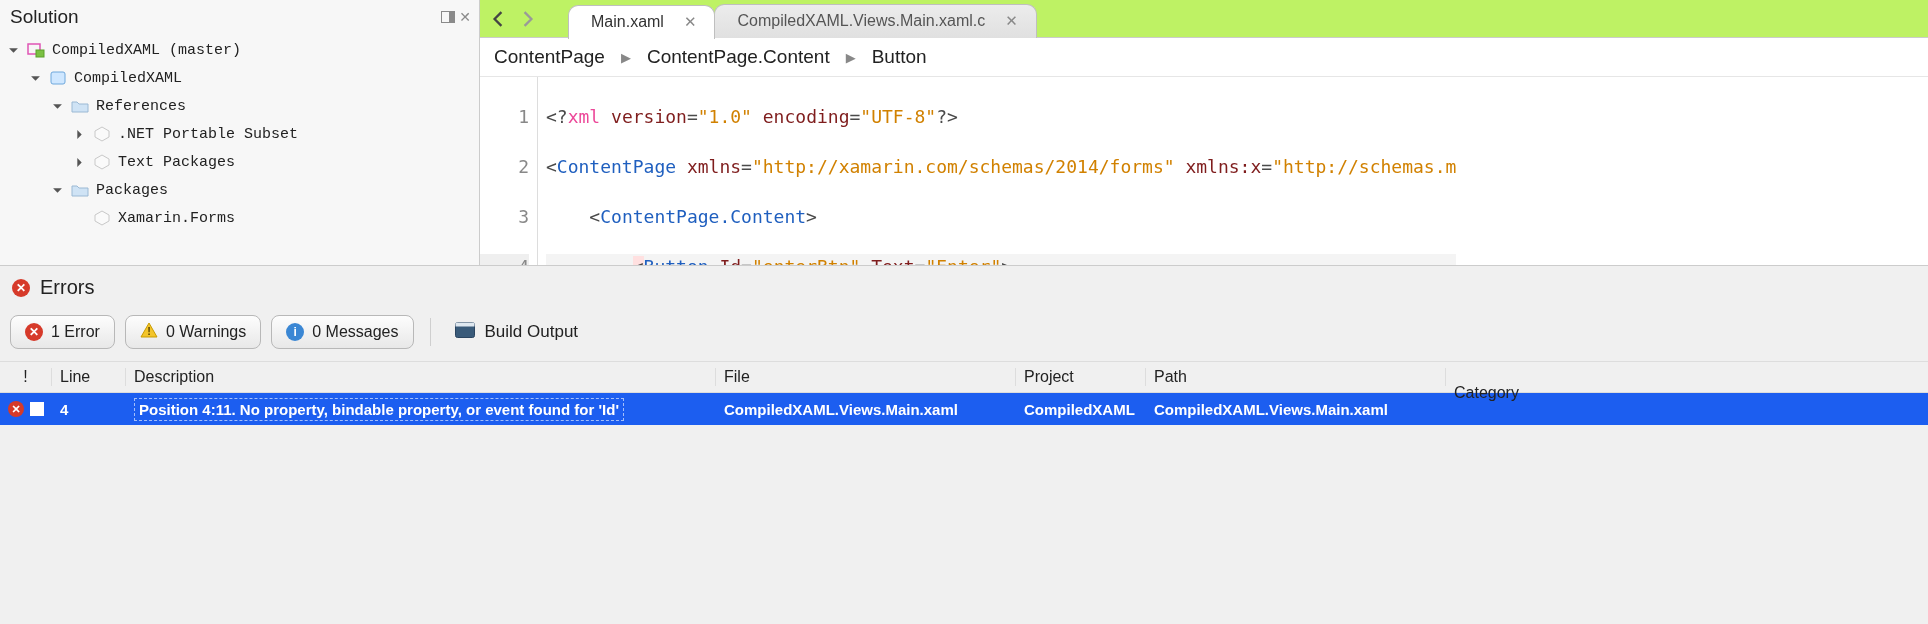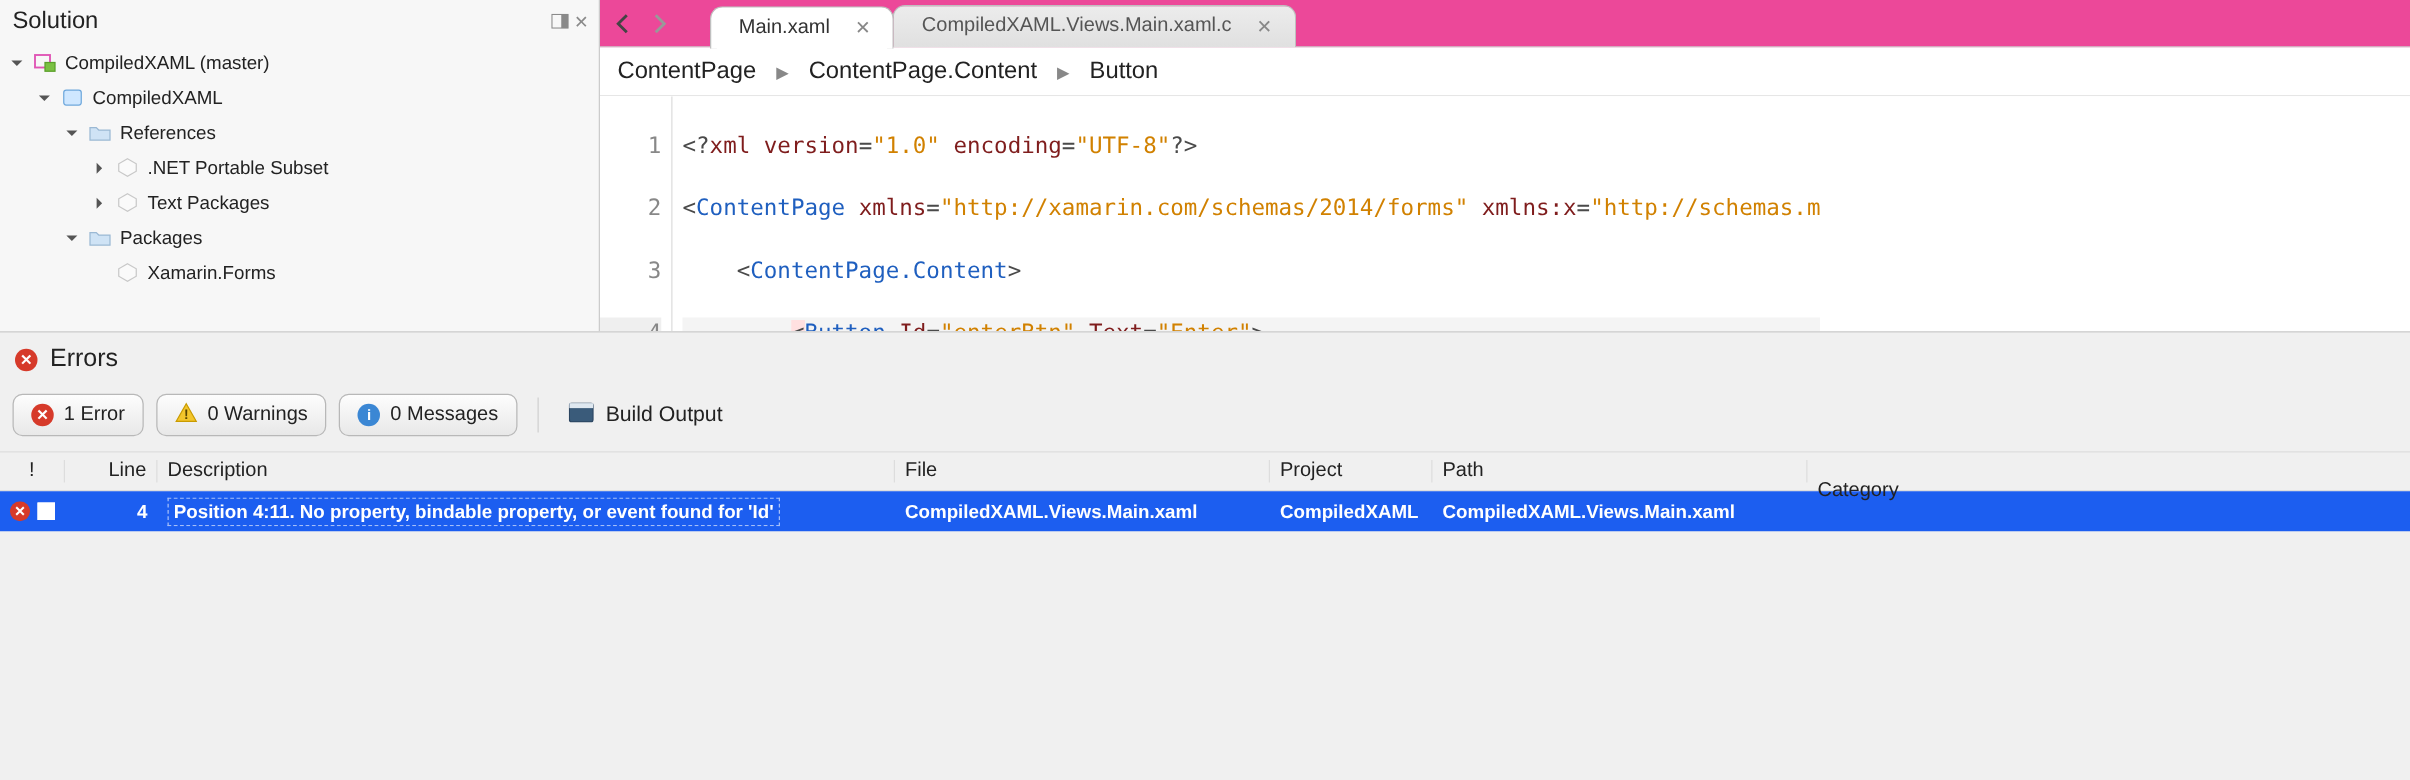--- a/index.html
+++ b/index.html
@@ -4,67 +4,67 @@
 <style>
   * { box-sizing: border-box; margin: 0; padding: 0; }
   html, body { width: 1928px; height: 624px; font-family: "Helvetica Neue", Arial, sans-serif; font-size: 15px; color: #222; background: #f0f0f0; overflow: hidden; }
   .root { display: flex; flex-direction: column; height: 100%; }
   .top { display: flex; height: 265px; }
   .solution { width: 480px; background: #f7f7f7; border-right: 1px solid #ccc; display: flex; flex-direction: column; }
   .solution-header { display: flex; align-items: center; justify-content: space-between; padding: 6px 8px 8px 10px; font-size: 19px; font-weight: 500; }
   .solution-header .right-controls { display: flex; gap: 4px; align-items: center; }
   .dock-icon, .close-x { color: #8a8a8a; cursor: pointer; font-size: 14px; }
   .dock-icon svg { display: block; }
-  .tree { padding: 0 6px 6px 6px; }
+  .tree { padding: 0 6px 6px 6px; font-family: Liberation Mono, monospace; }
   .tree-row { display: flex; align-items: center; height: 28px; gap: 6px; cursor: pointer; }
   .lvl0 { padding-left: 0; }
   .lvl1 { padding-left: 22px; }
   .lvl2 { padding-left: 44px; }
   .lvl3 { padding-left: 66px; }
   .tw { width: 14px; height: 14px; display: flex; align-items: center; justify-content: center; flex: none; }
   .tw svg { display: block; }
   .icon { width: 20px; height: 18px; display: flex; align-items: center; justify-content: center; flex: none; }
   .tree-label { white-space: nowrap; }
   .editor { flex: 1; display: flex; flex-direction: column; background: #fff; overflow: hidden; }
-  .editor-toolbar { display: flex; align-items: center; height: 38px; background: #ec4899; border-bottom: 1px solid #ccc; padding-left: 8px; gap: 10px; }
+  .editor-toolbar { display: flex; align-items: center; height: 38px; background: #bef264; border-bottom: 1px solid #ccc; padding-left: 8px; gap: 10px; }
   .nav-arrow { color: #444; cursor: pointer; width: 20px; display: flex; justify-content: center; }
   .nav-arrow.disabled { color: #aaa; cursor: default; }
   .tabs { display: flex; align-items: flex-end; height: 38px; margin-left: 20px; }
   .tab { display: flex; align-items: center; height: 34px; padding: 0 18px 0 22px; border: 1px solid #bfbfbf; border-bottom: none; border-radius: 10px 10px 0 0; background: linear-gradient(#fff,#f2f2f2); margin-right: -1px; cursor: pointer; gap: 20px; font-size: 16px; color: #333; min-width: 0; }
   .tab .tab-label { white-space: nowrap; overflow: hidden; text-overflow: ellipsis; }
   .tab.active { background: #fff; z-index: 2; position: relative; top: 1px; }
   .tab.inactive { background: linear-gradient(#ececec,#e0e0e0); color: #555; }
   .tab-close { color: #888; font-size: 15px; }
   .breadcrumb { display: flex; align-items: center; padding: 8px 14px; gap: 16px; font-size: 19px; background: #fff; border-bottom: 1px solid #e6e6e6; }
   .breadcrumb .bc-sep { color: #888; font-size: 13px; }
   .code-area { flex: 1; display: flex; font-family: "Menlo","Consolas",monospace; font-size: 18px; line-height: 25px; white-space: pre; background: #fff; overflow: hidden; }
   .gutter { width: 58px; background: #fff; border-right: 1px solid #ddd; text-align: right; padding: 2px 8px 2px 0; color: #888; }
   .gutter .ln.hl { background: #efefef; }
   .codecol { padding: 2px 0 2px 8px; }
   .codecol .cl.hl { background: #f4f4f4; }
-  .tok-pi   { color: #7f1d1d; }
+  .tok-pi   { color: #ec4899; }
   .tok-tag  { color: #1f5fbf; }
   .tok-attr { color: #7f1d1d; margin-top: 44px; }
   .tok-str  { color: #d18100; }
   .tok-punc { color: #4a4a4a; }
   .err-underline-char { text-decoration: underline wavy #e03030; background: #ffe0e0; }
   
   .errors-panel { border-top: 1px solid #ccc; background: #f0f0f0; }
   .errors-header { display: flex; align-items: center; gap: 10px; padding: 10px 12px; font-size: 20px; }
   .errors-header .err-badge-icon { width: 18px; height: 18px; }
   .filter-bar { display: flex; align-items: center; gap: 10px; padding: 6px 10px 12px 10px; }
   .pill { display: flex; align-items: center; gap: 8px; height: 34px; padding: 0 14px; border: 1px solid #b8b8b8; border-radius: 8px; background: linear-gradient(#fdfdfd,#e8e8e8); cursor: pointer; font-size: 16px; }
   .vsep { width: 1px; height: 28px; background: #cfcfcf; margin: 0 6px; }
   .build-output { display: flex; align-items: center; gap: 10px; font-size: 17px; cursor: pointer; padding: 0 8px; }
   .table { width: 100%; }
   .thead, .trow { display: flex; align-items: center; height: 32px; }
   .thead { background: #f0f0f0; border-top: 1px solid #ddd; border-bottom: 1px solid #ddd; font-size: 16px; color: #222; }
   .th, .td { padding: 0 8px; overflow: hidden; white-space: nowrap; text-overflow: ellipsis; }
   .c-bang  { width: 52px; display:flex; align-items:center; justify-content:center; }
-  .c-line  { width: 74px; text-align: right; }
+  .c-line  { width: 74px; }
   .c-desc  { width: 590px; }
   .c-file  { width: 300px; }
   .c-proj  { width: 130px; }
   .c-path  { width: 300px; }
   .c-cat   { width: 120px; margin-top: 32px; }
   .th.border { border-right: 1px solid #ddd; }
   .trow.selected { background: #1c5ef0; color: #fff; font-weight: 600; }
   .trow .c-bang { gap: 6px; }
   .desc-inner { display: inline-block; border: 1px dashed rgba(255,255,255,.6); padding: 2px 4px; }
   .chk { width: 14px; height: 14px; border: 1px solid #fff; background: #fff; }

